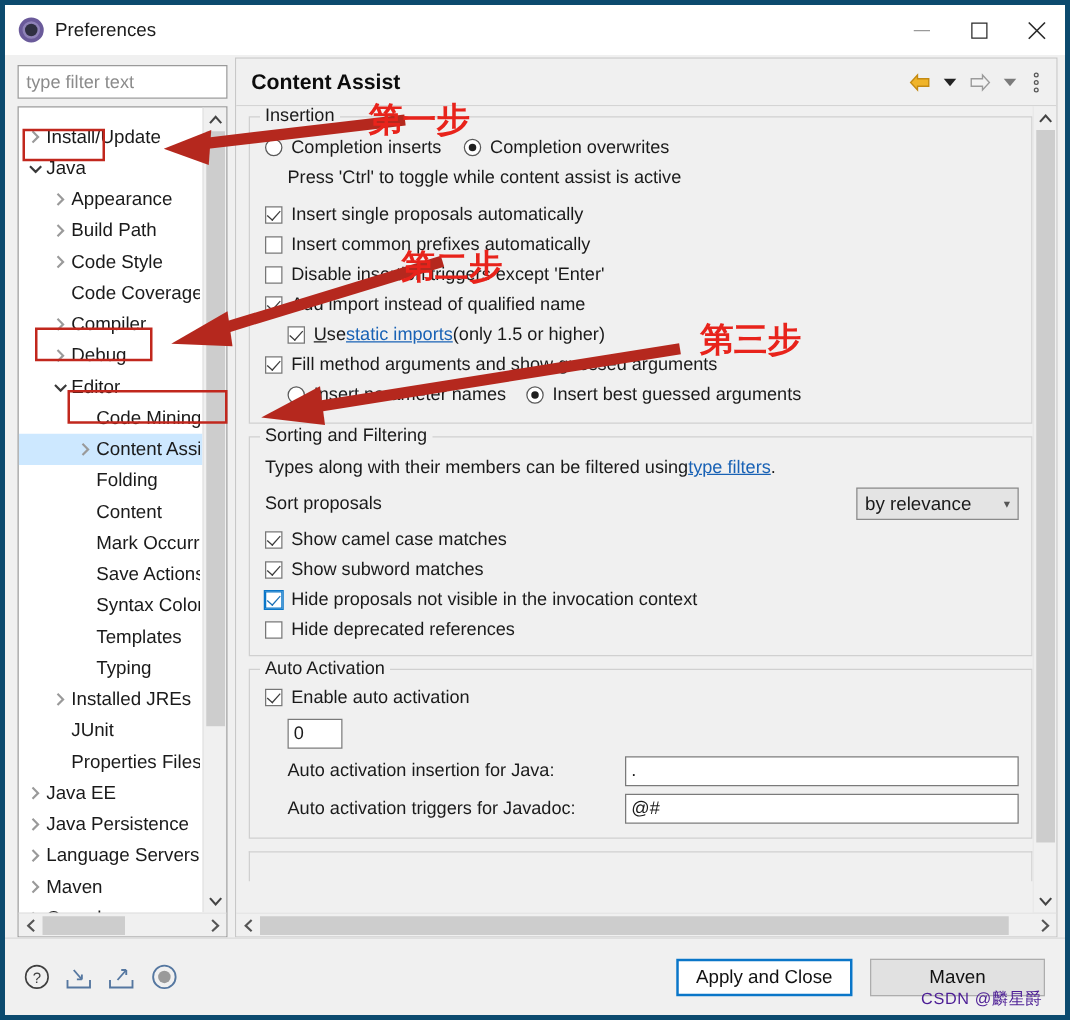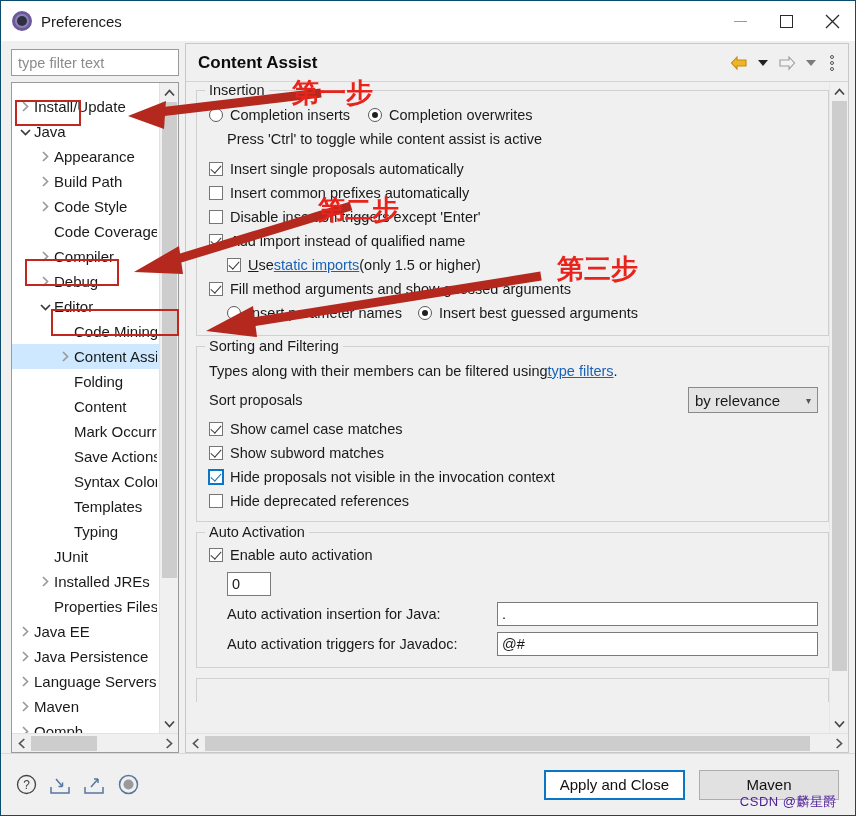--- a/index.html
+++ b/index.html
@@ -8,21 +8,21 @@
     width: 856px; height: 816px;
     font-family: "Liberation Sans", sans-serif;
     font-size: 14.5px;
     color: #1a1a1a;
     background: #f0f0f0;
     overflow: hidden;
     position: relative;
   }
   #window {
     position:absolute; inset:0;
-    border: 1px solid #0c4a6e;
+    border: 4px solid #0c4a6e;
     background: #f0f0f0;
     display: flex; flex-direction: column;
   }
   
   #titlebar {
     height: 40px; min-height:40px;
     background: #ffffff;
     display:flex; align-items:center;
     position: relative;
   }
@@ -308,30 +308,30 @@
                 </div>
                 <div class="tnode" style="padding-left: 44px;">
                   <span class="tw none"></span>
                   <span class="lbl">Templates</span>
                 </div>
                 <div class="tnode" style="padding-left: 44px;">
                   <span class="tw none"></span>
                   <span class="lbl">Typing</span>
                 </div>
                 <div class="tnode" style="padding-left: 24px;">
+                  <span class="tw">
+                    <svg width="8" height="11" viewBox="0 0 8 11">
+                      <path d="M2 1 L6.5 5.5 L2 10" stroke="#9a9a9a" stroke-width="1.7" fill="none"></path>
+                    </svg>
+                  </span>
+                  <span class="lbl">Installed JREs</span>
+                </div>
+                <div class="tnode" style="padding-left: 24px;">
                   <span class="tw none"></span>
                   <span class="lbl">JUnit</span>
-                </div>
-                <div class="tnode" style="padding-left: 24px;">
-                  <span class="tw">
-                    <svg width="8" height="11" viewBox="0 0 8 11">
-                      <path d="M2 1 L6.5 5.5 L2 10" stroke="#9a9a9a" stroke-width="1.7" fill="none"></path>
-                    </svg>
-                  </span>
-                  <span class="lbl">Installed JREs</span>
                 </div>
                 <div class="tnode" style="padding-left: 24px;">
                   <span class="tw none"></span>
                   <span class="lbl">Properties Files Editor</span>
                 </div>
                 <div class="tnode" style="padding-left: 4px;">
                   <span class="tw">
                     <svg width="8" height="11" viewBox="0 0 8 11">
                       <path d="M2 1 L6.5 5.5 L2 10" stroke="#9a9a9a" stroke-width="1.7" fill="none"></path>
                     </svg>

